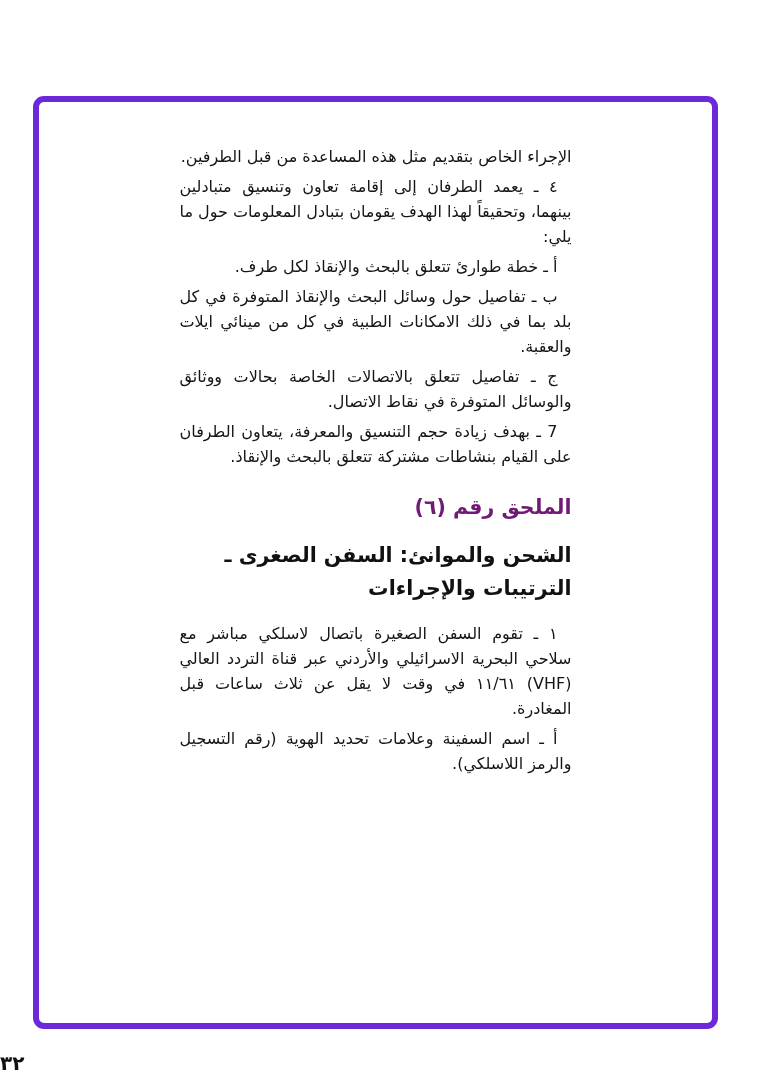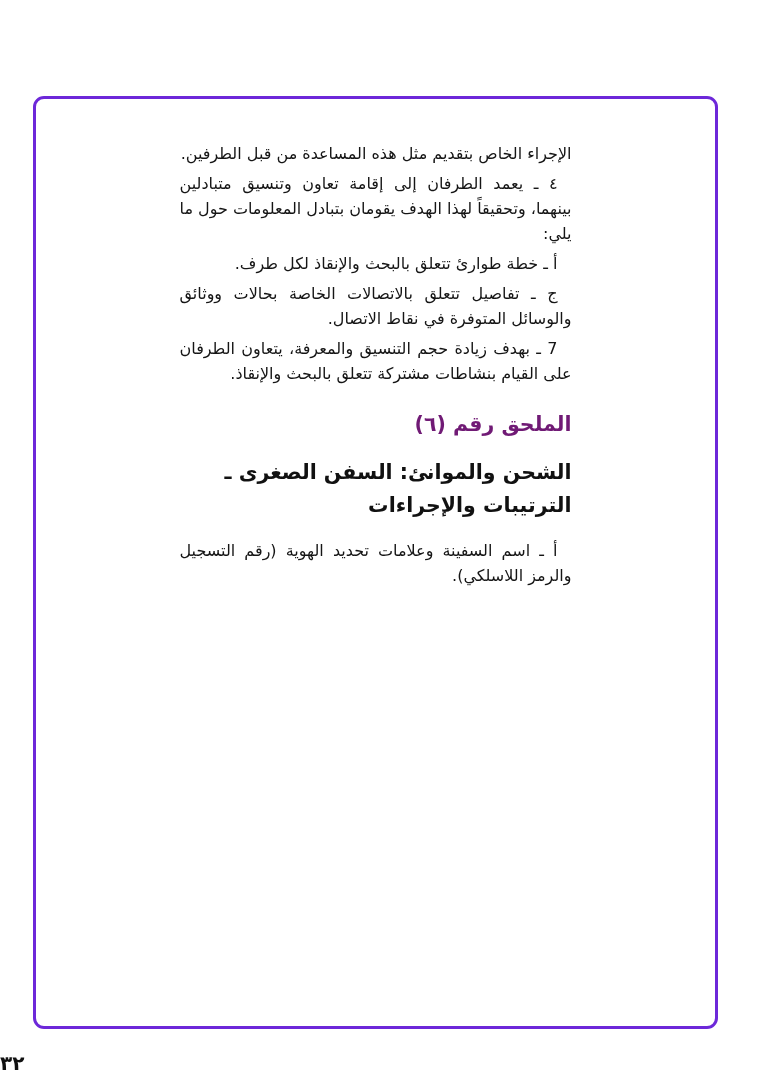--- a/index.html
+++ b/index.html
@@ -32,21 +32,21 @@
     font-size: 10.8px;
     font-weight: bold;
   }
   
   .frame {
     position: absolute;
     left: 33px;
     top: 96px;
     width: 685px;
     height: 933px;
-    border: 3px solid #6d28d9;
+    border: 6px solid #6d28d9;
     border-radius: 11px;
     background: #ffffff;
   }
   
   .content {
     direction: rtl;
     width: 392px;
     margin: 42px auto 0 auto;
   }
   .content p.body-p {
@@ -91,32 +91,34 @@
 <div class="page">
 
 
   <div class="frame">
     <div class="content">
 
       <div id="paras-before">
           <p class="body-p">الإجراء الخاص بتقديم مثل هذه المساعدة من قبل الطرفين.</p>
           <p class="body-p indent">٤ ـ يعمد الطرفان إلى إقامة تعاون وتنسيق متبادلين بينهما، وتحقيقاً لهذا الهدف يقومان بتبادل المعلومات حول ما يلي:</p>
           <p class="body-p indent">أ ـ خطة طوارئ تتعلق بالبحث والإنقاذ لكل طرف.</p>
+          <p class="body-p indent">ب ـ تفاصيل حول وسائل البحث والإنقاذ المتوفرة في كل بلد بما في ذلك الامكانات الطبية في كل من مينائي ايلات والعقبة.</p>
           <p class="body-p indent">ج ـ تفاصيل تتعلق بالاتصالات الخاصة بحالات ووثائق والوسائل المتوفرة في نقاط الاتصال.</p>
           <p class="body-p indent">7 ـ بهدف زيادة حجم التنسيق والمعرفة، يتعاون الطرفان على القيام بنشاطات مشتركة تتعلق بالبحث والإنقاذ.</p>
         </div>
 
       <div class="annex-heading">الملحق رقم (٦)</div>
 
       <div class="section-title">
         <span>الشحن والموانئ: السفن الصغرى ـ</span><br>
         <span>الترتيبات والإجراءات</span>
       </div>
 
       <div id="paras-after">
+          <p class="body-p indent">١ ـ تقوم السفن الصغيرة باتصال لاسلكي مباشر مع سلاحي البحرية الاسرائيلي والأردني عبر قناة التردد العالي (VHF) ١١/٦١ في وقت لا يقل عن ثلاث ساعات قبل المغادرة.</p>
           <p class="body-p indent">أ ـ اسم السفينة وعلامات تحديد الهوية (رقم التسجيل والرمز اللاسلكي).</p>
         </div>
 
     </div>
   </div>
 
   <div class="pageno">٣٢</div>
 
 </div>
 

